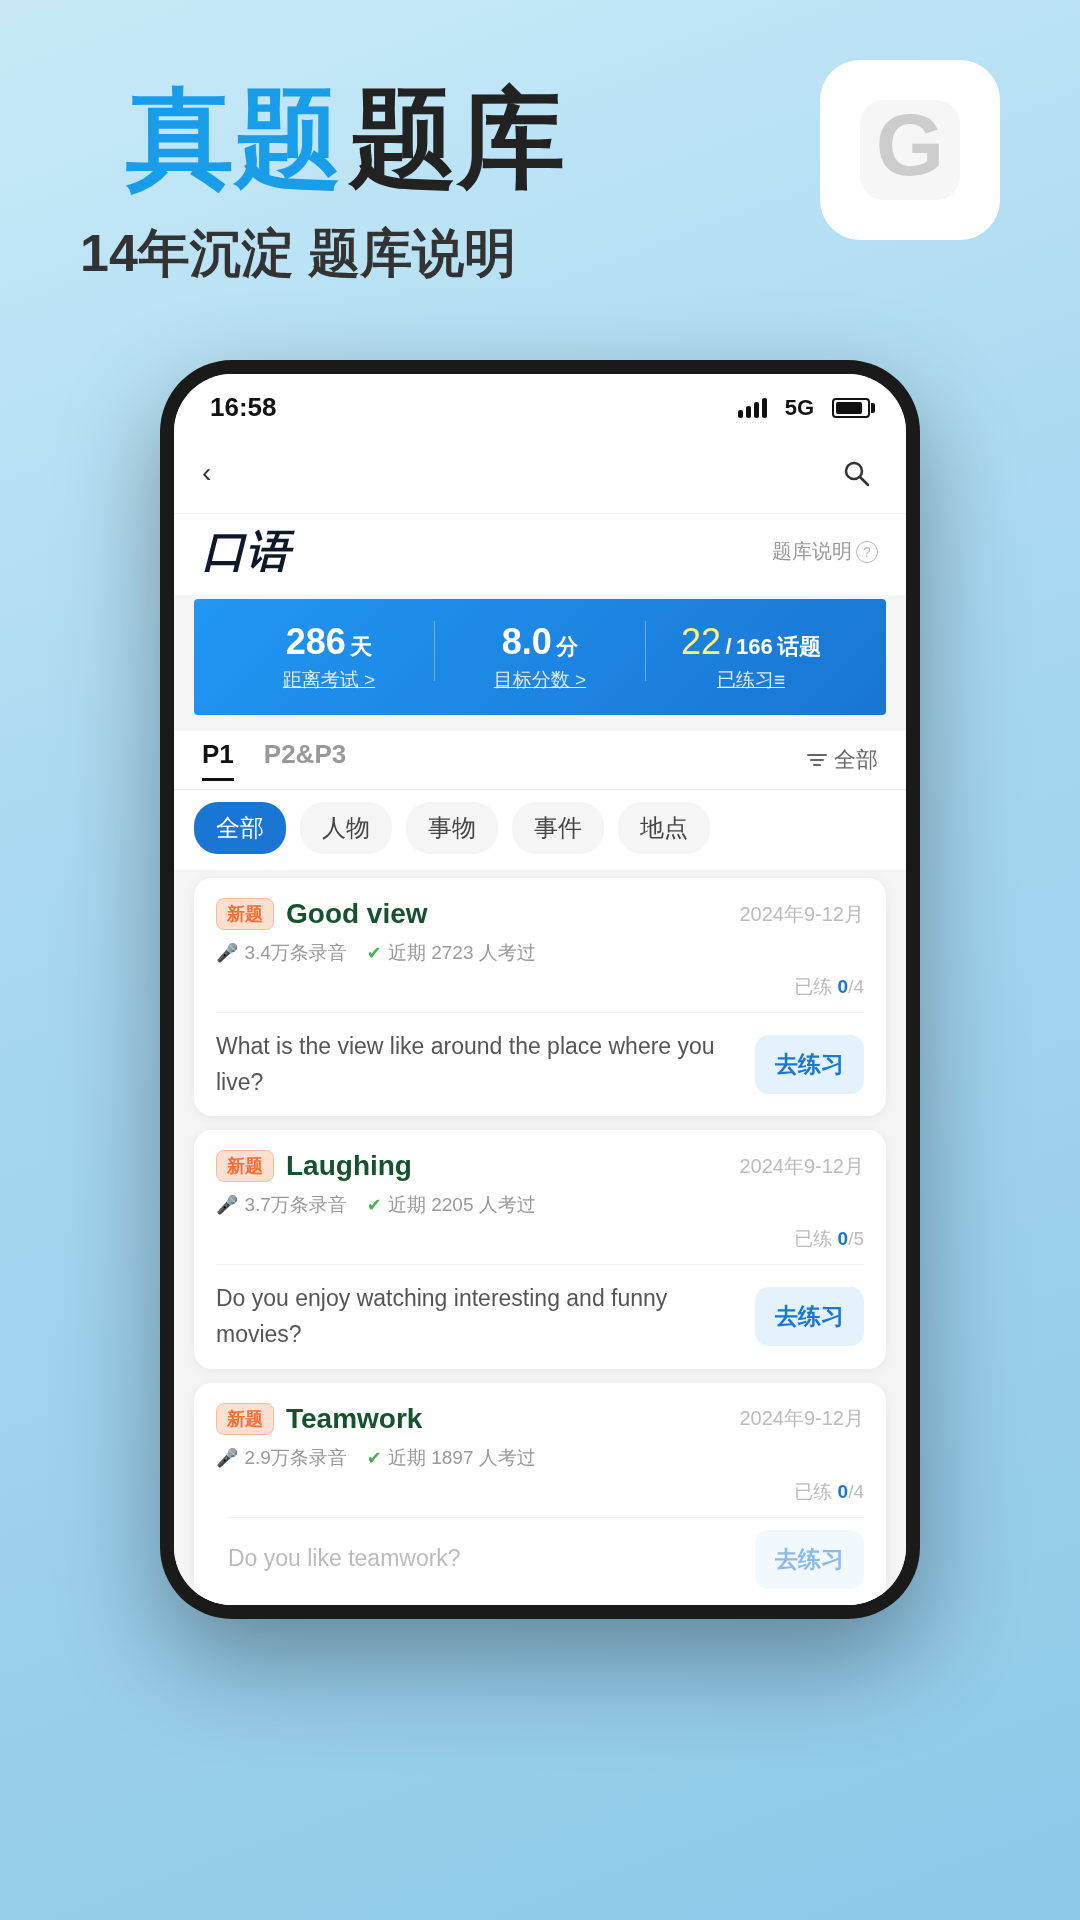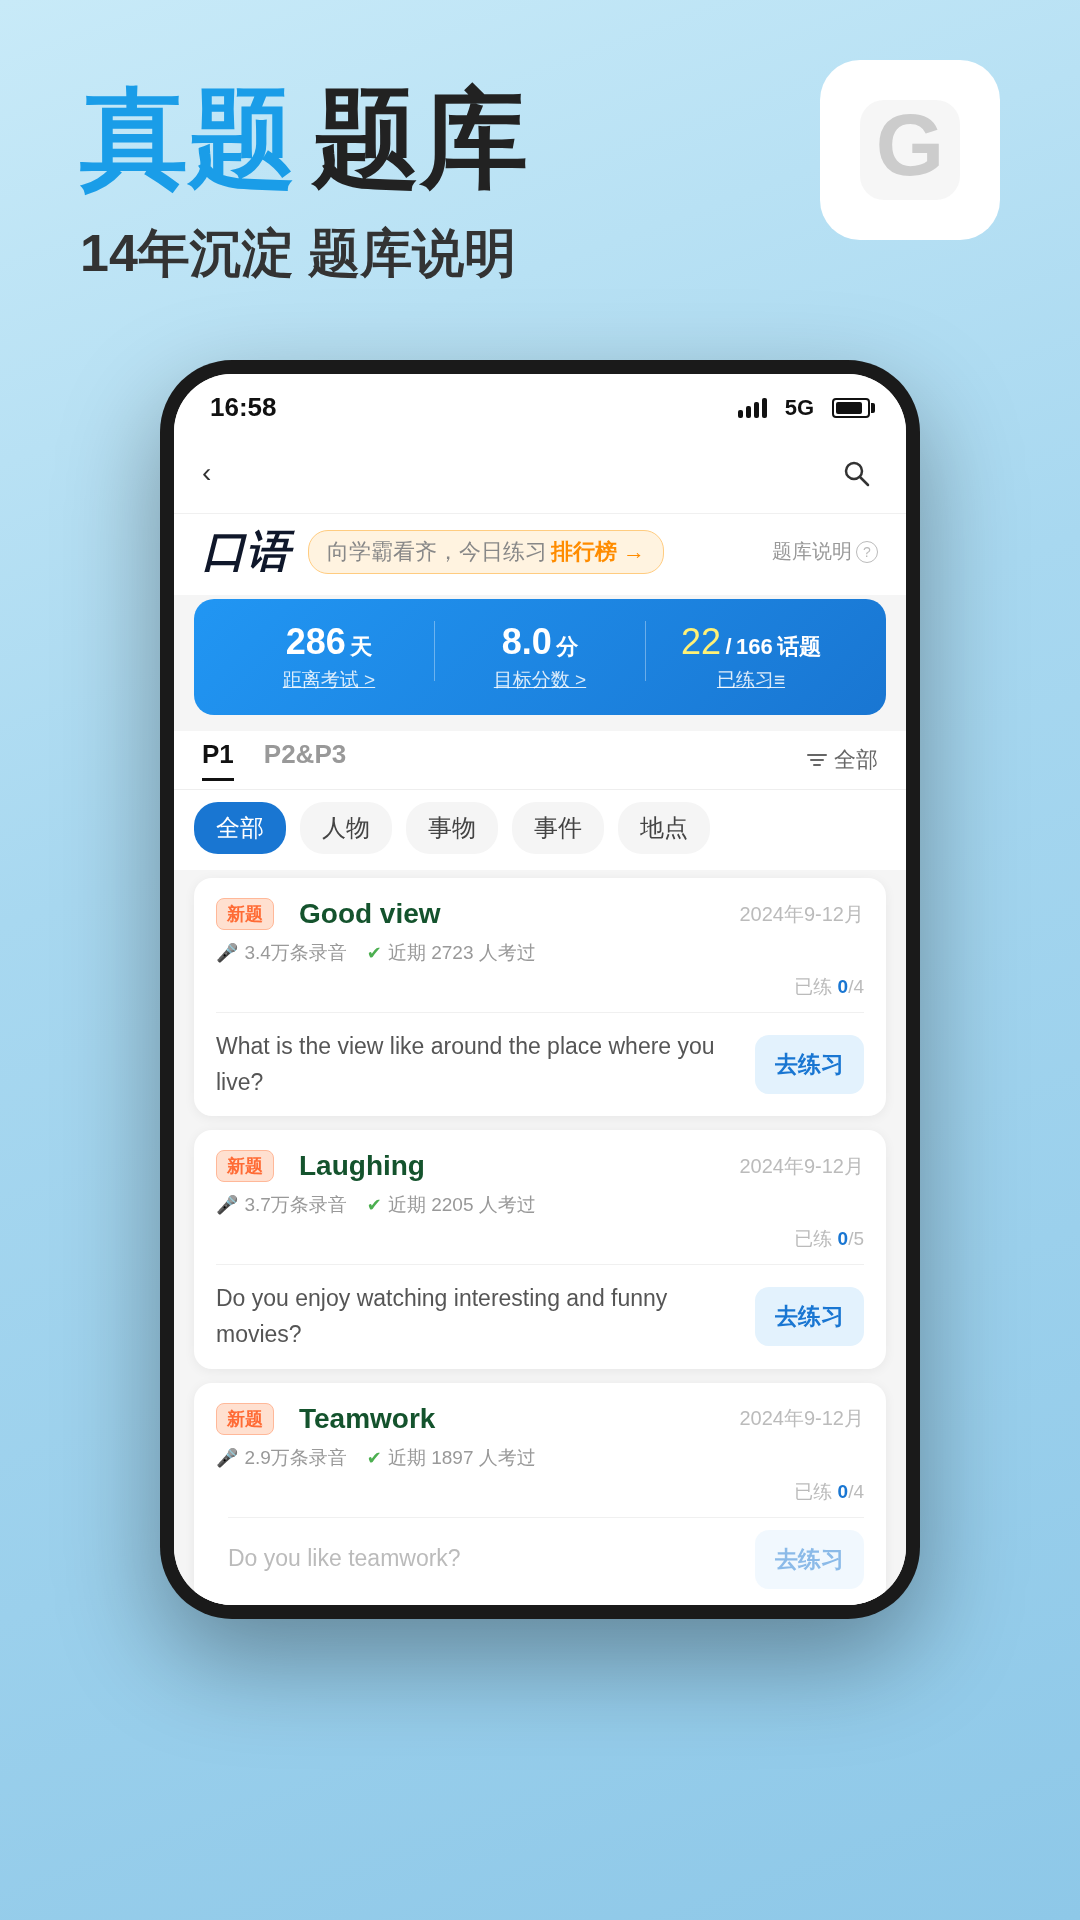--- a/index.html
+++ b/index.html
@@ -18,21 +18,22 @@
       top: 80px;
       left: 80px;
       right: 80px;
     }
     .main-title {
       font-size: 108px;
       font-weight: 900;
       line-height: 1.1;
       display: flex;
       align-items: flex-end;
-      gap: 16px;
+      gap: 7px;
+      margin-left: 46px;
     }
     .title-blue {
       color: #1a9de8;
     }
     .title-dark {
       color: #222;
     }
     .subtitle {
       font-size: 52px;
       font-weight: 700;
@@ -215,21 +216,21 @@
       align-items: center;
       justify-content: center;
       font-size: 14px;
       color: #bbb;
     }
 
     
     .stats-banner {
       background: linear-gradient(135deg, #2196f3, #1976d2);
       margin: 4px 20px 16px;
-      border-radius: 20px;
+      border-radius: 4px;
       padding: 22px 30px;
       display: flex;
       justify-content: space-around;
       align-items: flex-start;
     }
     .stat-item {
       text-align: center;
       color: white;
       flex: 1;
     }
@@ -325,21 +326,21 @@
     }
     .card-top {
       display: flex;
       align-items: center;
       justify-content: space-between;
       margin-bottom: 10px;
     }
     .card-left {
       display: flex;
       align-items: center;
-      gap: 25px;
+      gap: 12px;
     }
     .new-badge {
       background: #ffe0d0;
       border: 1px solid #ffb899;
       color: #ff6b35;
       font-size: 18px;
       font-weight: 700;
       border-radius: 8px;
       padding: 3px 10px;
     }
@@ -459,24 +460,20 @@
           <svg width="32" height="32" viewBox="0 0 32 32" fill="none">
             <circle cx="14" cy="14" r="8" stroke="#333" stroke-width="2.5"></circle>
             <line x1="20" y1="20" x2="28" y2="28" stroke="#333" stroke-width="2.5" stroke-linecap="round"></line>
           </svg>
         </div>
       </div>
 
       <div class="page-header">
         <div class="page-left">
           <span class="page-title-text">口语</span>
-          <div class="ranking-badge">
-            <span>向学霸看齐，今日练习</span>
-            <span class="ranking-link">排行榜 →</span>
-          </div>
         </div>
         <div class="page-right">
           <span>题库说明</span>
           <div class="page-right-q">
             <span>?</span>
           </div>
         </div>
       </div>
 
       <div class="stats-banner">

